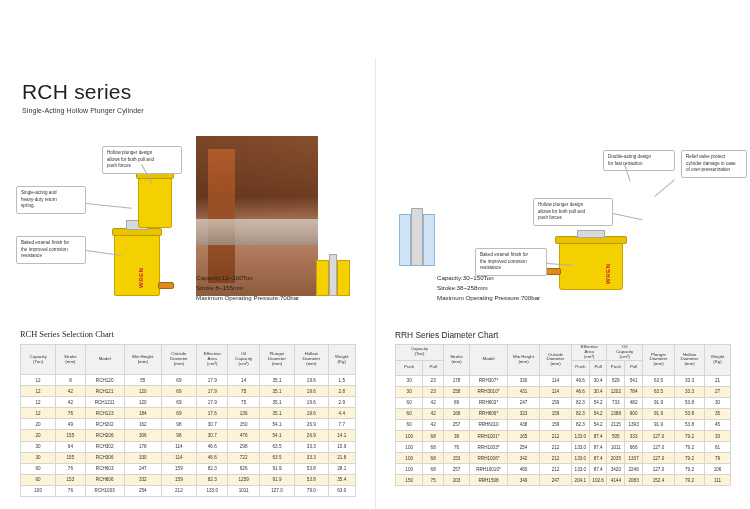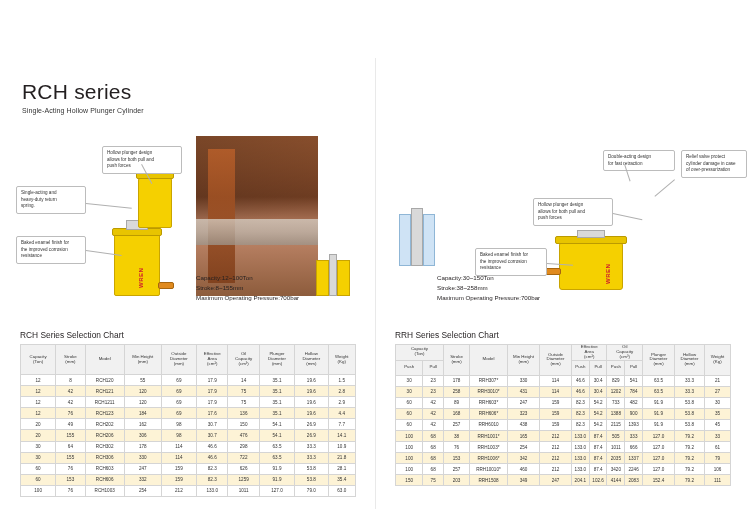--- a/index.html
+++ b/index.html
@@ -186,21 +186,21 @@
       <span class="ln">resistance</span>
     </div>
     <div class="leader" style="left:86px; top:192px; width:36px; transform:rotate(8deg);"></div>
 
     <div class="specs" style="left:196px; top:215px;">
       <div>Capacity:12~100Ton</div>
       <div>Stroke:8~155mm</div>
       <div>Maximum Operating Pressure:700bar</div>
     </div>
 
-    <div class="chart-label" style="left:20px; top:272px;">RCH Series Selection Chart</div>
+    <div class="chart-label" style="left:20px; top:272px;font-family:Liberation Serif, serif;">RCH Series Selection Chart</div>
 
     <table class="tbl-left" id="tbl-left">
         <thead>
           <tr>
             <th style="width: 36px; height: 30px;">
               <div>Capacity</div>
               <div>(Ton)</div>
             </th>
             <th style="width: 30px; height: 30px;">
               <div>Stroke</div>
@@ -426,21 +426,21 @@
       <span class="ln">resistance</span>
     </div>
     <div class="leader" style="left:172px; top:205px; width:26px; transform:rotate(4deg);"></div>
 
     <div class="specs" style="left:62px; top:215px;">
       <div>Capacity:30~150Ton</div>
       <div>Stroke:38~258mm</div>
       <div>Maximum Operating Pressure:700bar</div>
     </div>
 
-    <div class="chart-label" style="left:20px; top:272px;">RRH Series Selection Chart</div>
+    <div class="chart-label" style="left:20px; top:272px;">RRH Series Diameter Chart</div>
 
     <table class="tbl-right" id="tbl-right" style="left:20px;">
         <thead>
           <tr>
             <th colspan="2" style="height: 15px; width: 46px;">
               <div>Capacity</div>
               <div>(Ton)</div>
             </th>
             <th rowspan="2" style="width: 26px;">
               <div>Stroke</div>

